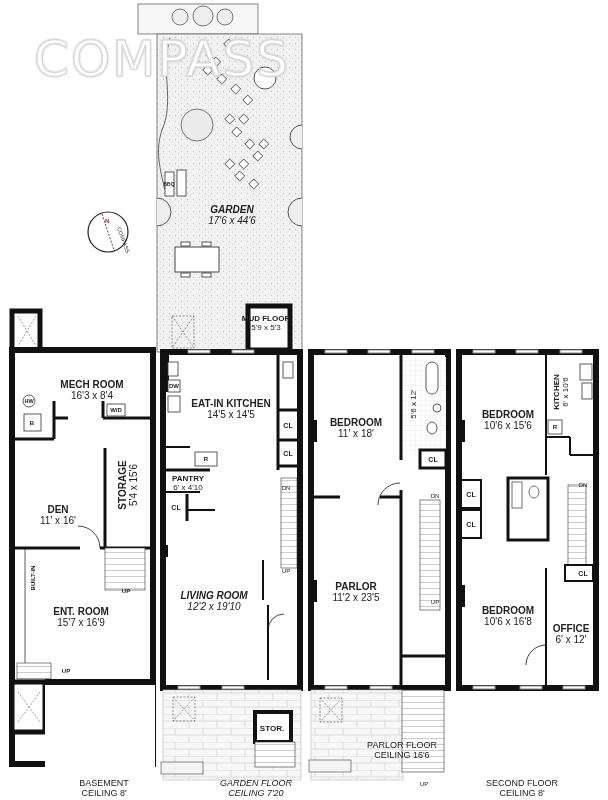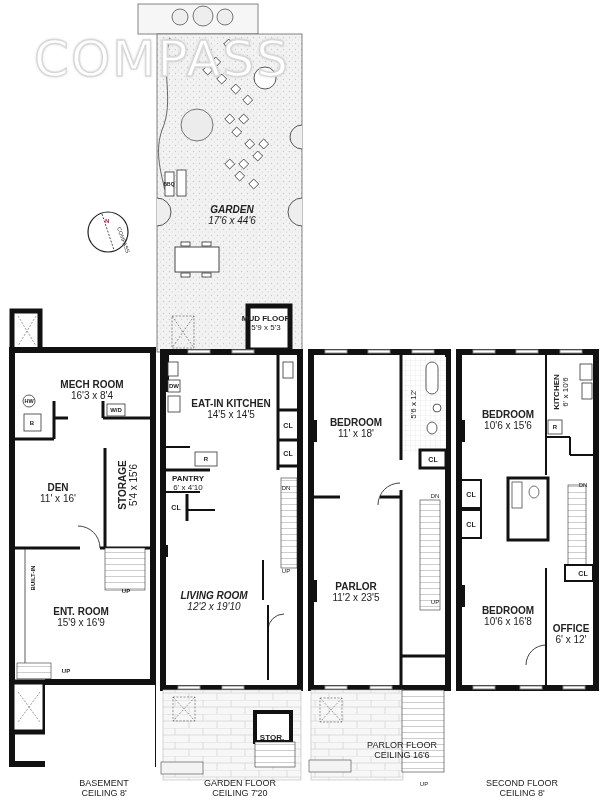--- a/index.html
+++ b/index.html
@@ -218,31 +218,31 @@
 <div class="lbl" style="left:232px;top:204px;font-style:italic;">
   <span>GARDEN</span>
   <span class="dim">17'6 x 44'6</span>
 </div>
 <div class="tag" style="left:169px;top:184px;font-size:5px;">BBQ</div>
 
 <div class="lbl" style="left:92px;top:379px;">
   <span>MECH ROOM</span>
   <span class="dim">16'3 x 8'4</span>
 </div>
-<div class="lbl" style="left:58px;top:482px;">
+<div class="lbl" style="left:58px;top:504px;">
   <span>DEN</span>
   <span class="dim">11' x 16'</span>
 </div>
 <div class="lbl vert" style="left:128px;top:485px;">
   <span>STORAGE</span>
   <span class="dim">5'4 x 15'6</span>
 </div>
 <div class="lbl" style="left:81px;top:606px;">
   <span>ENT. ROOM</span>
-  <span class="dim">15'9 x 16'9</span>
+  <span class="dim">15'7 x 16'9</span>
 </div>
 <div class="tag" style="left:29px;top:401px;font-size:5.5px;">HW</div>
 <div class="tag" style="left:32px;top:423px;font-size:6px;">B</div>
 <div class="tag" style="left:116px;top:410px;font-size:6px;">W/D</div>
 <div class="tag" style="left:33px;top:578px;font-size:6px;transform:translate(-50%,-50%) rotate(-90deg);">BUILT-IN</div>
 <div class="tag" style="left:126px;top:591px;font-size:6px;">UP</div>
 <div class="tag" style="left:66px;top:671px;font-size:6px;">UP</div>
 
 <div class="lbl small" style="left:266px;top:314px;">
   <span>MUD FLOOR</span>
@@ -253,21 +253,21 @@
   <span class="dim">14'5 x 14'5</span>
 </div>
 <div class="lbl small" style="left:188px;top:474px;">
   <span>PANTRY</span>
   <span class="dim">6' x 4'10</span>
 </div>
 <div class="lbl" style="left:214px;top:590px;width:70px;white-space:normal;font-style:italic;">
   <span>LIVING ROOM</span>
   <span class="dim">12'2 x 19'10</span>
 </div>
-<div class="lbl small" style="left:272px;top:724px;margin-top:9px;">
+<div class="lbl small" style="left:272px;top:724px;">
   <span>STOR.</span>
 </div>
 <div class="tag" style="left:174px;top:386px;font-size:6px;">DW</div>
 <div class="tag" style="left:206px;top:459px;font-size:6px;">R</div>
 <div class="tag" style="left:288px;top:425px;">CL</div>
 <div class="tag" style="left:288px;top:453px;">CL</div>
 <div class="tag" style="left:176px;top:507px;">CL</div>
 <div class="tag" style="left:286px;top:488px;font-size:6px;font-weight:normal;">DN</div>
 <div class="tag" style="left:286px;top:571px;font-size:6px;font-weight:normal;">UP</div>
 
@@ -306,21 +306,21 @@
 <div class="tag" style="left:555px;top:427px;font-size:6px;">R</div>
 <div class="tag" style="left:471px;top:494px;">CL</div>
 <div class="tag" style="left:471px;top:524px;">CL</div>
 <div class="tag" style="left:583px;top:573px;">CL</div>
 <div class="tag" style="left:583px;top:485px;font-size:6px;font-weight:normal;">DN</div>
 
 <div class="floorlbl" style="left:80px;top:778px;">
   <span>BASEMENT</span>
   <span>CEILING 8'</span>
 </div>
-<div class="floorlbl" style="left:216px;top:778px;">
+<div class="floorlbl" style="left:232px;top:778px;font-style:italic;">
   <span>GARDEN FLOOR</span>
   <span>CEILING 7'20</span>
 </div>
 <div class="floorlbl" style="left:378px;top:740px;">
   <span>PARLOR FLOOR</span>
   <span>CEILING 16'6</span>
 </div>
 <div class="floorlbl" style="left:498px;top:778px;">
   <span>SECOND FLOOR</span>
   <span>CEILING 8'</span>

